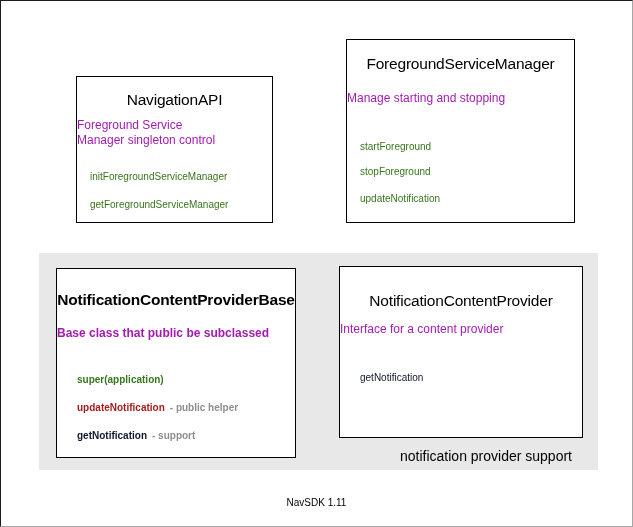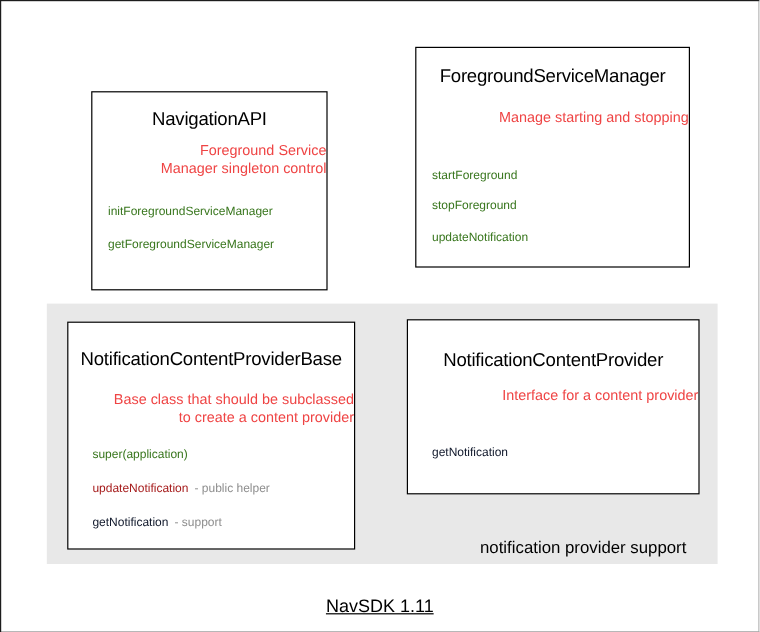--- a/index.html
+++ b/index.html
@@ -23,39 +23,39 @@
     position: absolute;
     left: 38px; top: 252px;
     width: 559px; height: 217px;
     background: #e8e8e8;
   }
   .class-box {
     position: absolute;
     background: #ffffff;
     border: 1.5px solid #000000;
   }
-  .box-nav  { left: 75px;  top: 75px;  width: 197px; height: 166px; }
+  .box-nav  { left: 75px;  top: 75px;  width: 197px; height: 147px; }
   .box-fsm  { left: 345px; top: 38px;  width: 229px; height: 184px; padding-left: 36px; }
-  .box-ncpb { left: 55px;  top: 267px; width: 240px; height: 190px; }
-  .box-ncp  { left: 338px; top: 265px; width: 244px; height: 146px; }
+  .box-ncpb { left: 55px;  top: 267px; width: 240px; height: 190px; font-weight: bold; }
+  .box-ncp  { left: 338px; top: 265px; width: 244px; height: 172px; }
   .line {
     position: absolute;
     left: 0; right: 0;
     white-space: nowrap;
   }
   .box-title {
     text-align: center;
     font-size: 15.5px;
     letter-spacing: -0.2px;
     color: #000;
   }
   .box-desc {
-    text-align: right;
+    text-align: left;
     font-size: 12px;
-    color: #ef4444;
+    color: #a21caf;
   }
   .method {
     position: absolute;
     font-size: 10px;
     white-space: nowrap;
   }
   .m-green { color: #38761d; }
   .m-red   { color: #a61c1c; }
   .m-blue  { color: #0f172a; }
   .m-note  { color: #8e8e8e; margin-left: 5px; }
@@ -67,23 +67,22 @@
     right: 60px;
     font-size: 14px;
     color: #000000;
     white-space: nowrap;
   }
   .caption {
     position: absolute;
     top: 496px;
     left: 0; right: 0;
     text-align: center;
-    font-size: 15px;
+    font-size: 10px;
     color: #000;
-    text-decoration: underline;
   }
 </style>
 </head>
 <body>
 
 <div class="canvas">
 
   <div class="class-box box-nav">
     <div class="line box-title" style="top:14px">NavigationAPI</div>
     <div class="line box-desc" style="top:41px">Foreground Service</div>
@@ -97,22 +96,21 @@
     <div class="line box-desc" style="top:51px">Manage starting and stopping</div>
     <div class="method pad-13 m-green" style="top:101px">startForeground</div>
     <div class="method pad-13 m-green" style="top:126px">stopForeground</div>
     <div class="method pad-13 m-green" style="top:153px">updateNotification</div>
   </div>
 
   <div class="group-region"></div>
 
   <div class="class-box box-ncpb">
     <div class="line box-title" style="top:22px">NotificationContentProviderBase</div>
-    <div class="line box-desc" style="top:57px">Base class that should be subclassed</div>
-    <div class="line box-desc" style="top:72px">to create a content provider</div>
+    <div class="line box-desc" style="top:57px">Base class that public be subclassed</div>
     <div class="method pad-20 m-green" style="top:105px">super(application)</div>
     <div class="method pad-20" style="top:133px">
       <span class="m-red">updateNotification</span><span class="m-note">- public helper</span>
     </div>
     <div class="method pad-20" style="top:161px">
       <span class="m-blue">getNotification</span><span class="m-note">- support</span>
     </div>
   </div>
 
   <div class="class-box box-ncp">

